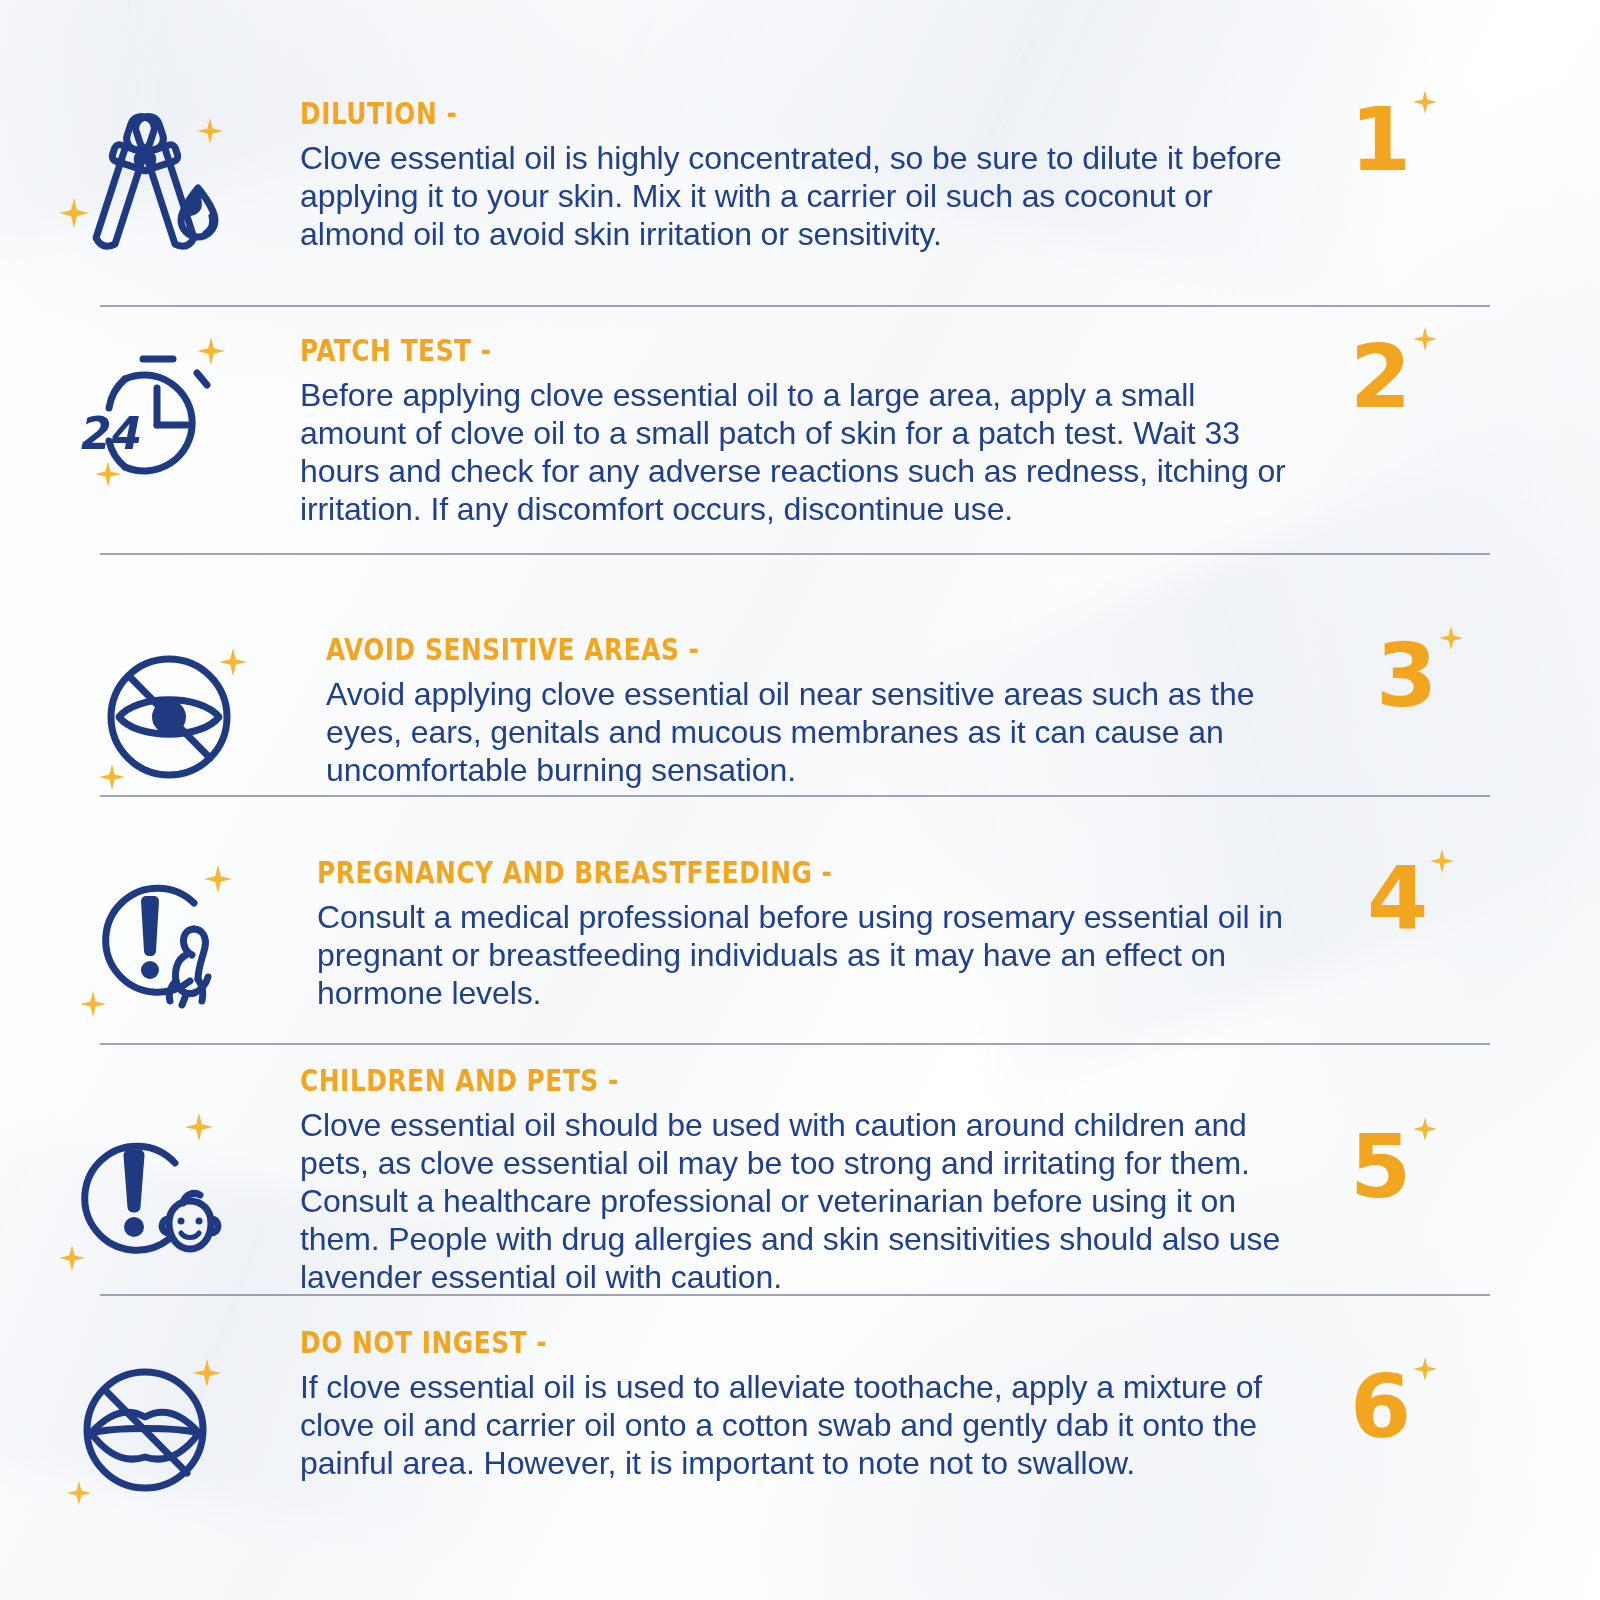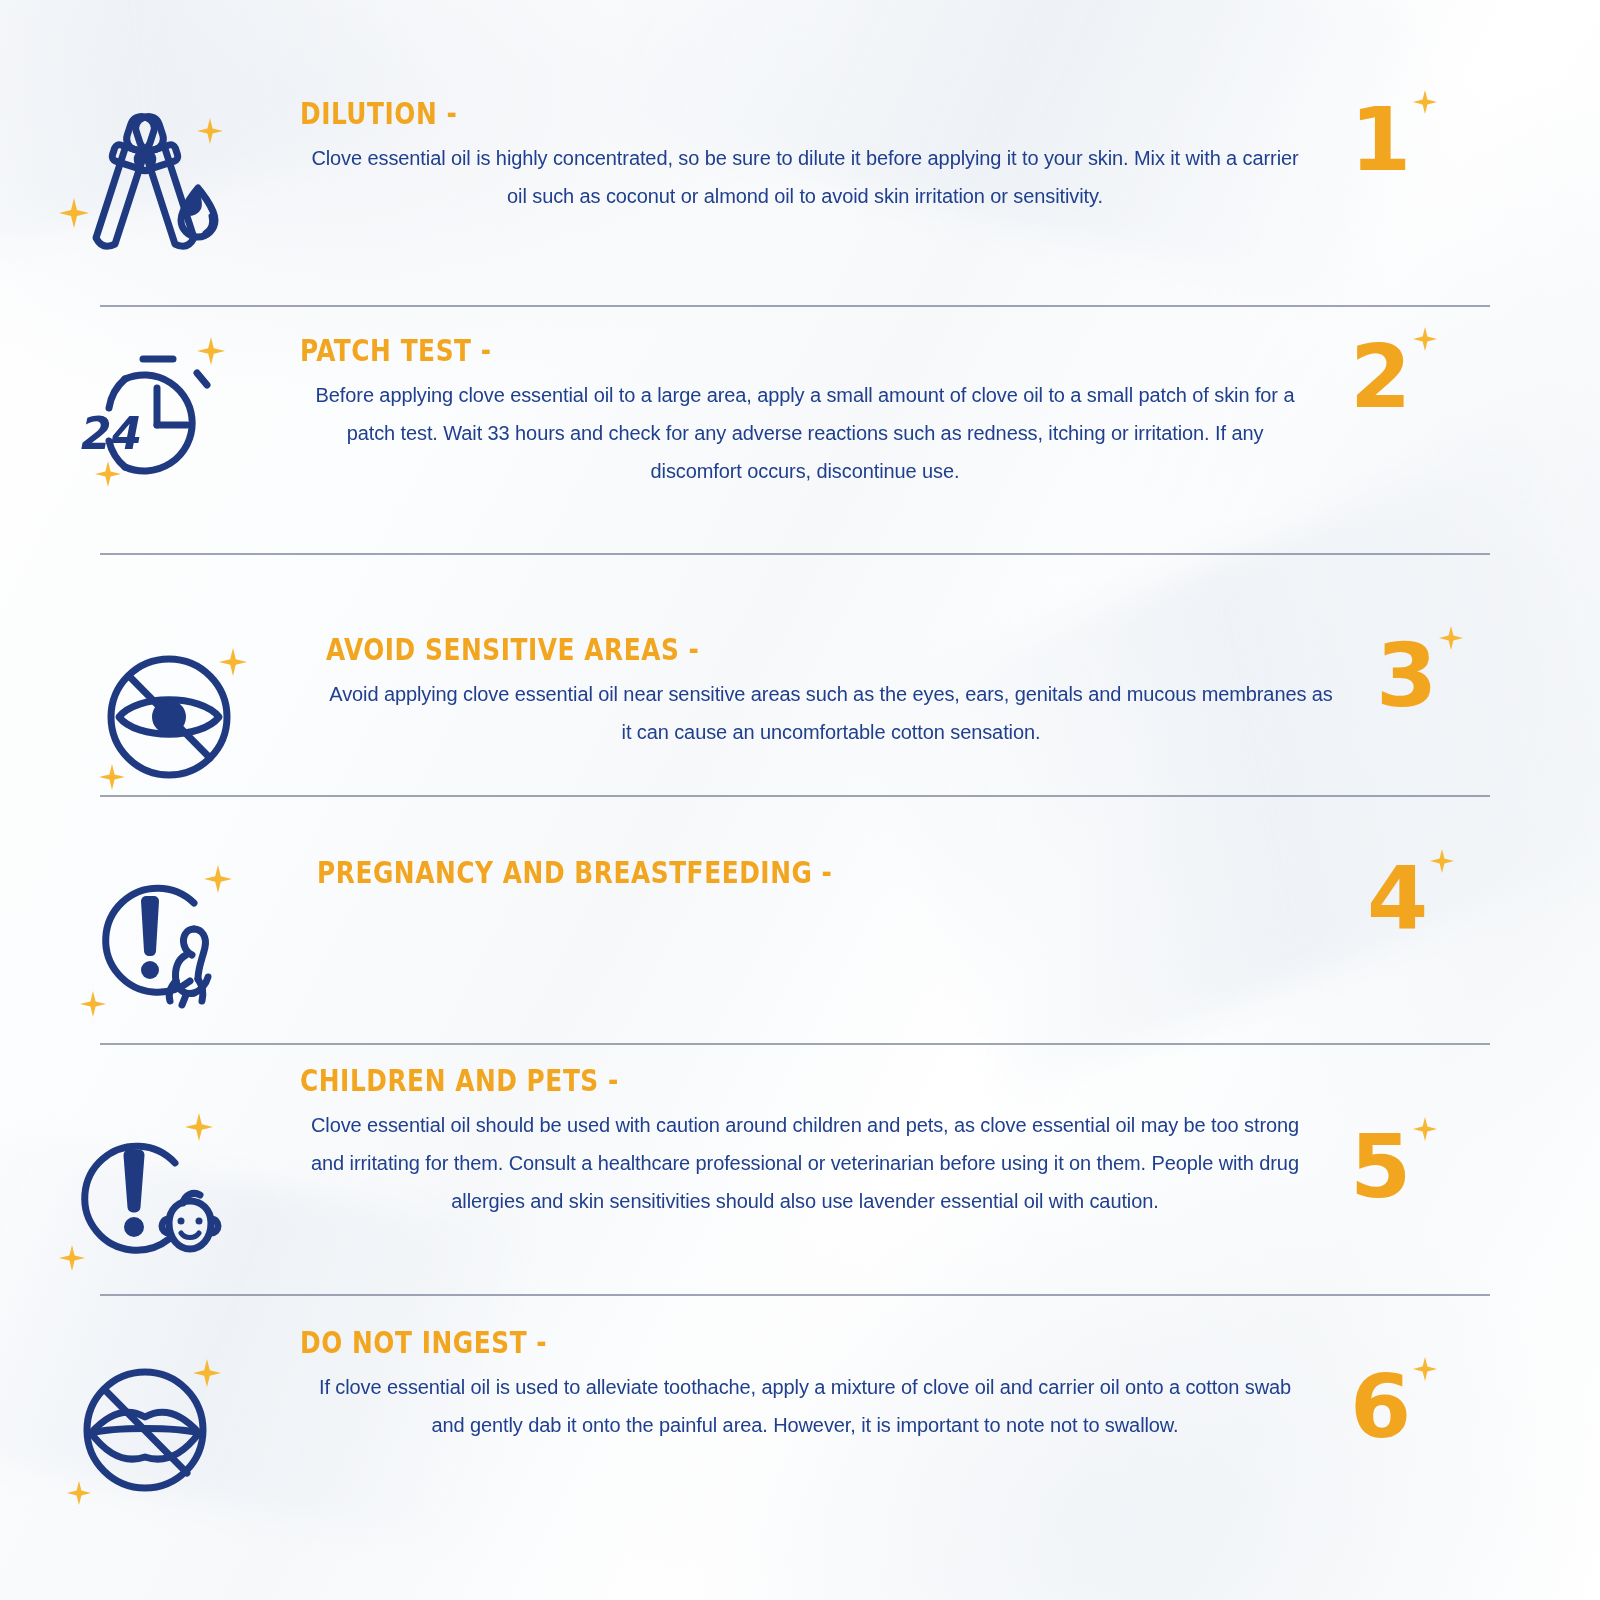--- a/index.html
+++ b/index.html
@@ -61,26 +61,25 @@
     letter-spacing:.6px;
     margin:0 0 8px 0;
     font-family:"DejaVu Sans", sans-serif;
     font-stretch:condensed;
     transform:scaleX(.92);
     transform-origin:left center;
     white-space:nowrap;
   }
   .body-text{
     color:#20408F;
-    font-size:20px;
+    font-size:32px;
     line-height:38px;
     font-family:"Liberation Sans", sans-serif;
     margin:0;
     letter-spacing:-.1px;
-    text-align:center;
   }
   .num-col{
     width:240px;
     flex:0 0 240px;
     position:relative;
     display:flex;
     align-items:flex-start;
     justify-content:flex-start;
     padding-left:20px;
   }
@@ -210,21 +209,21 @@
         <svg class="spk" style="left:128px;top:16px;width:28px;height:28px;" viewBox="0 0 24 24">
           <path d="M12 0 L14.4 9.6 L24 12 L14.4 14.4 L12 24 L9.6 14.4 L0 12 L9.6 9.6 Z" fill="#F7B733"></path>
         </svg>
         <svg class="spk" style="left:8px;top:132px;width:26px;height:26px;" viewBox="0 0 24 24">
           <path d="M12 0 L14.4 9.6 L24 12 L14.4 14.4 L12 24 L9.6 14.4 L0 12 L9.6 9.6 Z" fill="#F7B733"></path>
         </svg>
       </div>
     </div>
     <div class="text-col">
       <div class="heading">AVOID SENSITIVE AREAS -</div>
-      <p class="body-text">Avoid applying clove essential oil near sensitive areas such as the eyes, ears, genitals and mucous membranes as it can cause an uncomfortable cotton sensation.</p>
+      <p class="body-text">Avoid applying clove essential oil near sensitive areas such as the eyes, ears, genitals and mucous membranes as it can cause an uncomfortable burning sensation.</p>
     </div>
     <div class="num-col">
       <span class="num">
         <span>3</span>
         <svg class="spark" width="24" height="24" viewBox="0 0 24 24">
           <path d="M12 0 L14.4 9.6 L24 12 L14.4 14.4 L12 24 L9.6 14.4 L0 12 L9.6 9.6 Z" fill="#F7B733"></path>
         </svg>
       </span>
     </div>
   </div>
@@ -249,20 +248,21 @@
         <svg class="spk" style="left:122px;top:10px;width:28px;height:28px;" viewBox="0 0 24 24">
           <path d="M12 0 L14.4 9.6 L24 12 L14.4 14.4 L12 24 L9.6 14.4 L0 12 L9.6 9.6 Z" fill="#F7B733"></path>
         </svg>
         <svg class="spk" style="left:-2px;top:136px;width:26px;height:26px;" viewBox="0 0 24 24">
           <path d="M12 0 L14.4 9.6 L24 12 L14.4 14.4 L12 24 L9.6 14.4 L0 12 L9.6 9.6 Z" fill="#F7B733"></path>
         </svg>
       </div>
     </div>
     <div class="text-col">
       <div class="heading">PREGNANCY AND BREASTFEEDING -</div>
+      <p class="body-text">Consult a medical professional before using rosemary essential oil in pregnant or breastfeeding individuals as it may have an effect on hormone levels.</p>
     </div>
     <div class="num-col">
       <span class="num">
         <span>4</span>
         <svg class="spark" width="24" height="24" viewBox="0 0 24 24">
           <path d="M12 0 L14.4 9.6 L24 12 L14.4 14.4 L12 24 L9.6 14.4 L0 12 L9.6 9.6 Z" fill="#F7B733"></path>
         </svg>
       </span>
     </div>
   </div>

